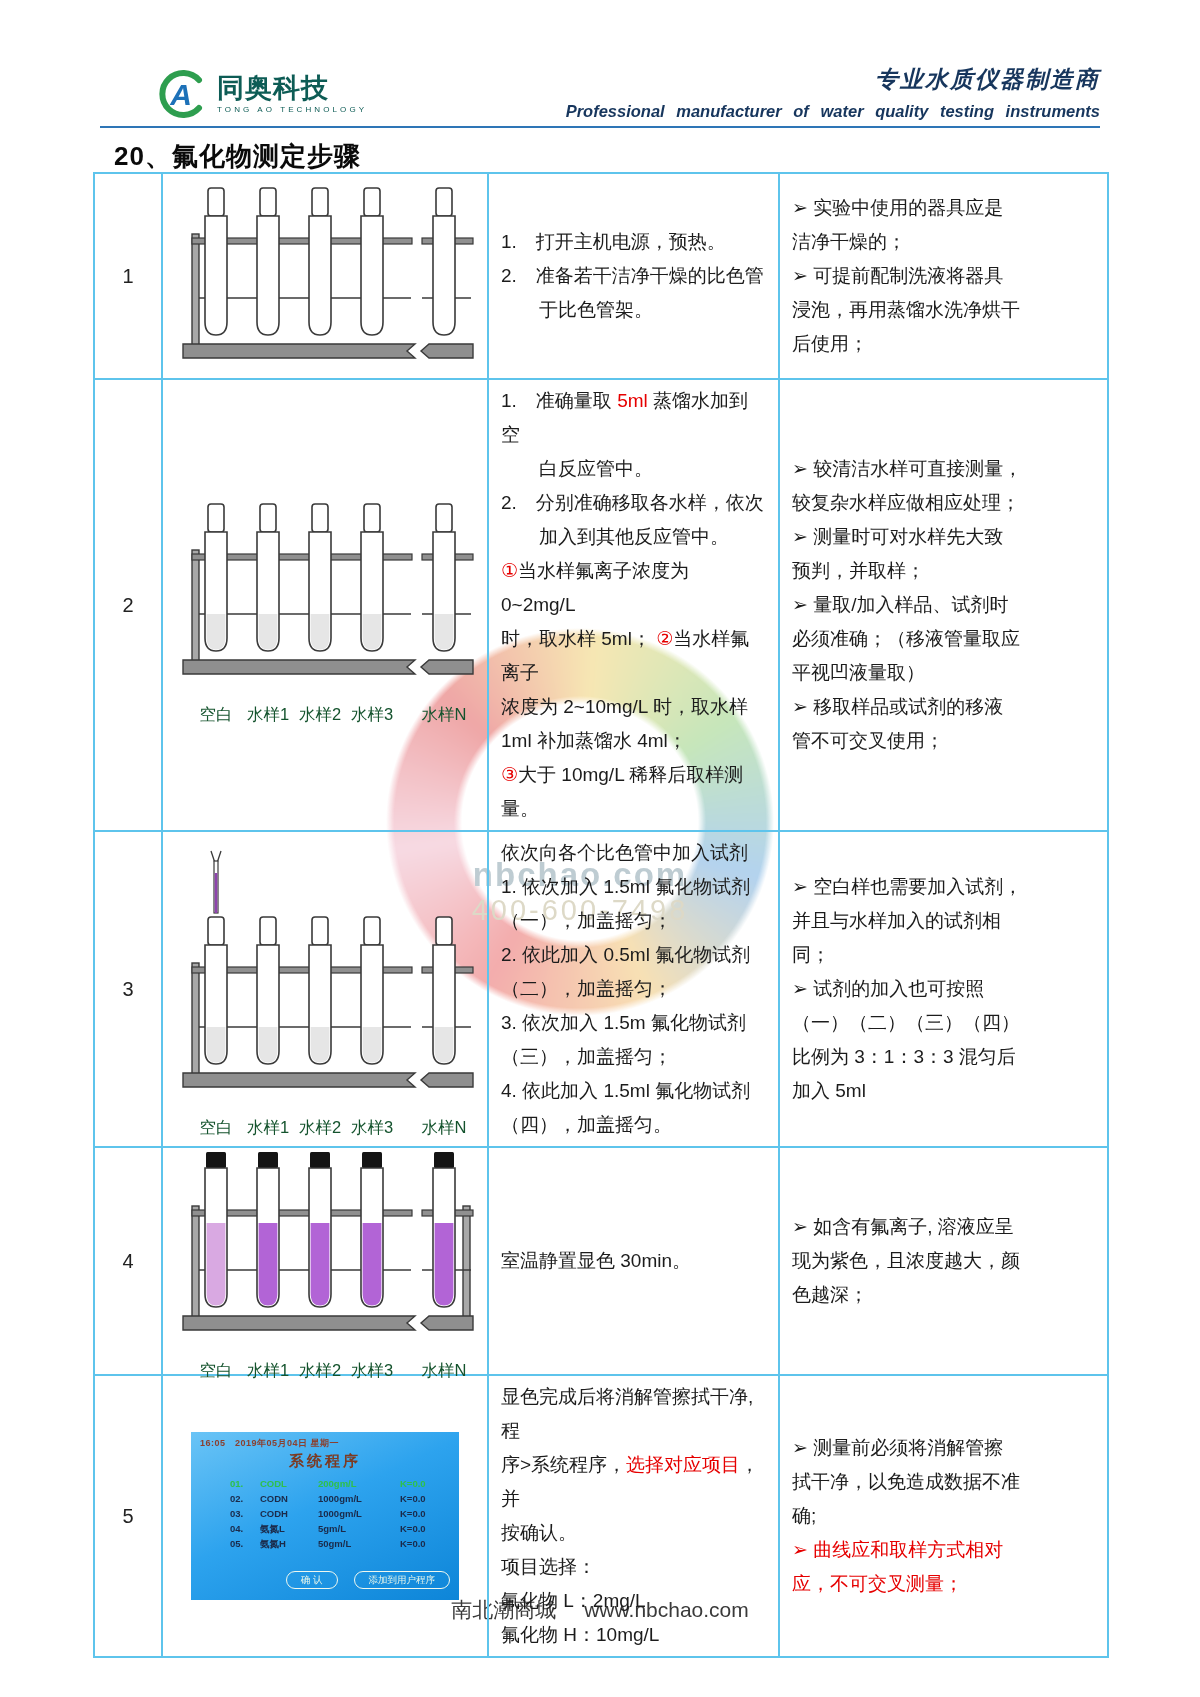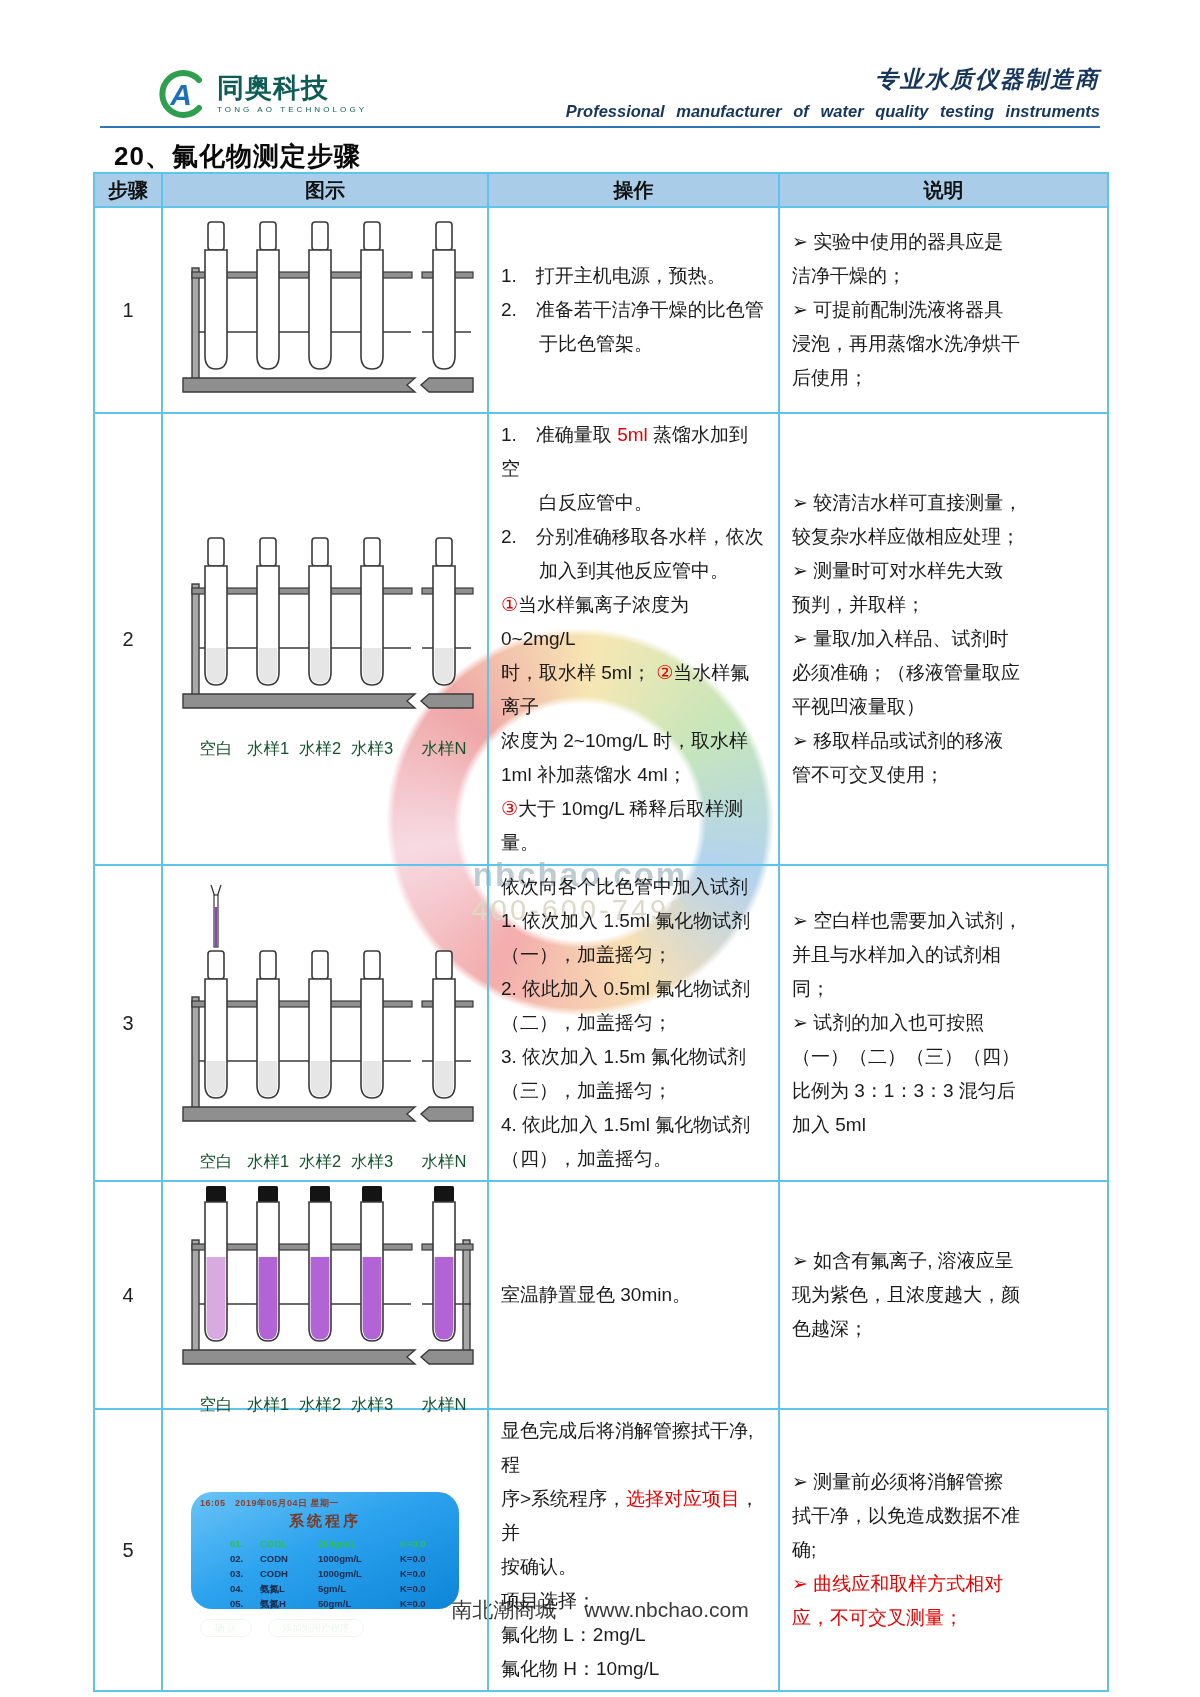--- a/index.html
+++ b/index.html
@@ -42,28 +42,28 @@
   .tl { font-size:19px; line-height:34px; color:#1c1c1c; white-space:pre-wrap; }
   .red { color:#e60000; }
 
   
   .rack-wrap { position:relative; width:300px; margin:0 auto; }
   .rack-labels { position:relative; height:26px; }
   .rack-labels span { position:absolute; top:12px; transform:translateX(-50%); font-size:16.5px; color:#14532d; white-space:nowrap; }
   .lb0{left:41px;} .lb1{left:93px;} .lb2{left:145px;} .lb3{left:197px;} .lb4{left:269px;}
 
   
-  .screen { width:268px; height:117px; margin:0 auto; padding:5px 9px; 
-    background:linear-gradient(155deg,#6ac4f6 0%,#2da3ee 45%,#0d85d8 100%);border-radius:21px; }
+  .screen { width:268px; height:168px; margin:0 auto; padding:5px 9px; 
+    background:linear-gradient(155deg,#6ac4f6 0%,#2da3ee 45%,#0d85d8 100%); }
   .scr-status { font-size:9px; font-weight:bold; color:#8a4030; letter-spacing:.5px; }
   .scr-title { text-align:center; font-size:15px; font-weight:bold; color:#7c3a22; margin:2px 0 5px; letter-spacing:3px; }
   .scr-menu .tl { display:grid; grid-template-columns:30px 58px 82px 58px; margin-left:30px;
     font-size:9.5px; line-height:15px; color:#1b2a4a; font-weight:bold; white-space:nowrap; }
   .scr-menu .grn { color:#2fc04a; }
-  .scr-btns { display:flex; justify-content:flex-start; gap:16px; margin-top:8px; }
+  .scr-btns { display:flex; justify-content:flex-end; gap:16px; margin-top:20px; }
   .scr-btn { border:1.5px solid #eef8ef; border-radius:10px; color:#e9f7ea; font-size:9.5px; line-height:16px; padding:0 14px; white-space:nowrap; }
 
   
   .footer { position:absolute; top:1596px; left:0; width:100%; text-align:center; font-size:21px; color:#3a3a3a; }
   .footer .site { margin-right:28px; }
 </style>
 </head>
 <body>
 
 <div class="page">
@@ -97,26 +97,20 @@
   </div>
 
   <table class="steps">
     <colgroup>
         <col style="width:68px">
         <col style="width:326px">
         <col style="width:291px">
         <col style="width:329px">
       </colgroup>
     <tbody>
-        <tr>
-      <th>步骤</th>
-      <th>图示</th>
-      <th>操作</th>
-      <th>说明</th>
-    </tr>
 
     <tr class="r1">
       <td class="c-step">1</td>
       <td class="c-illu">
         <div class="rack-wrap">
           <div><svg width="300" height="196" viewBox="0 0 300 196" xmlns="http://www.w3.org/2000/svg">
                   <rect x="17" y="58" width="7" height="112" fill="#a8a8a8" stroke="#3a3a3a" stroke-width="1.4"></rect>
                   <rect x="17" y="62" width="220" height="6" fill="#909090" stroke="#3a3a3a" stroke-width="1.2"></rect>
                   <rect x="247" y="62" width="51" height="6" fill="#909090" stroke="#3a3a3a" stroke-width="1.2"></rect>
                   <line x1="24" y1="122" x2="236" y2="122" stroke="#3a3a3a" stroke-width="1.5"></line>

